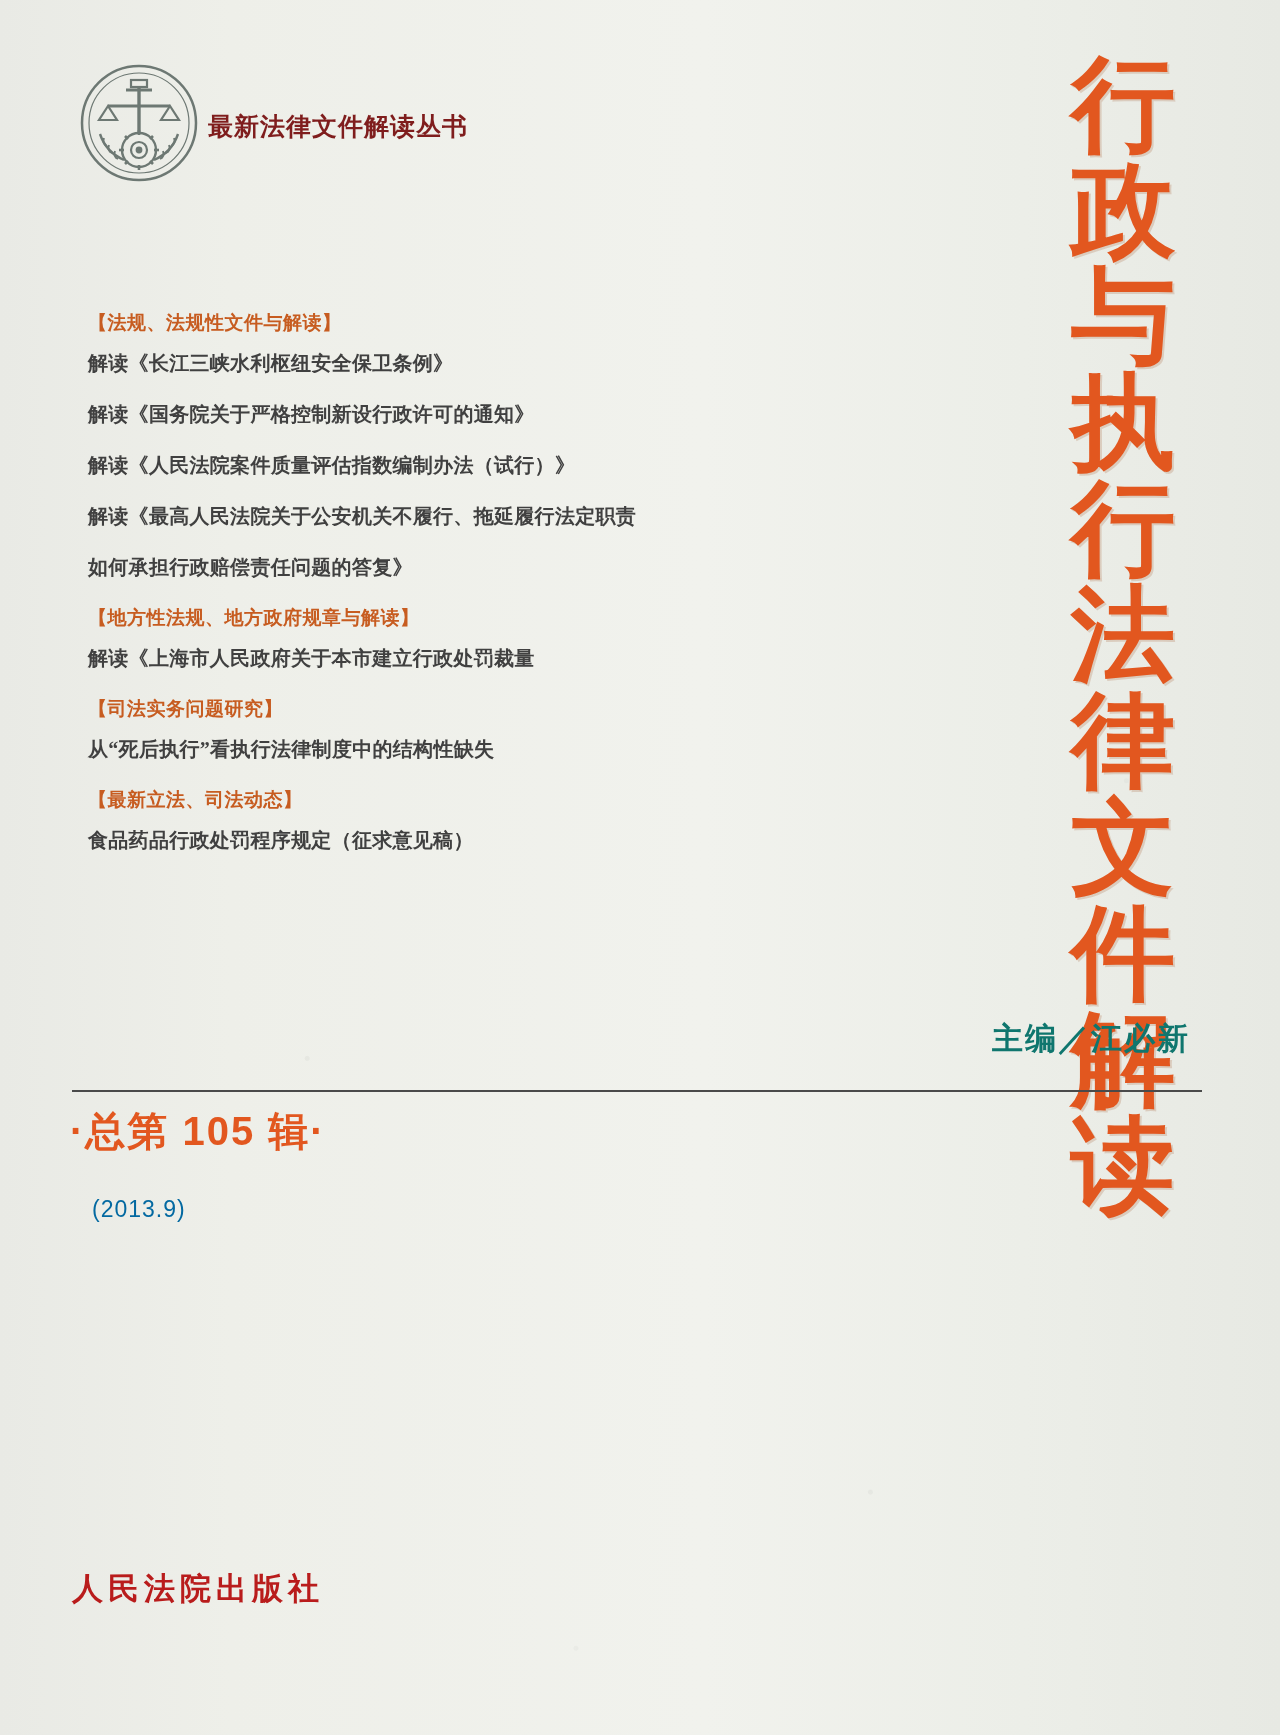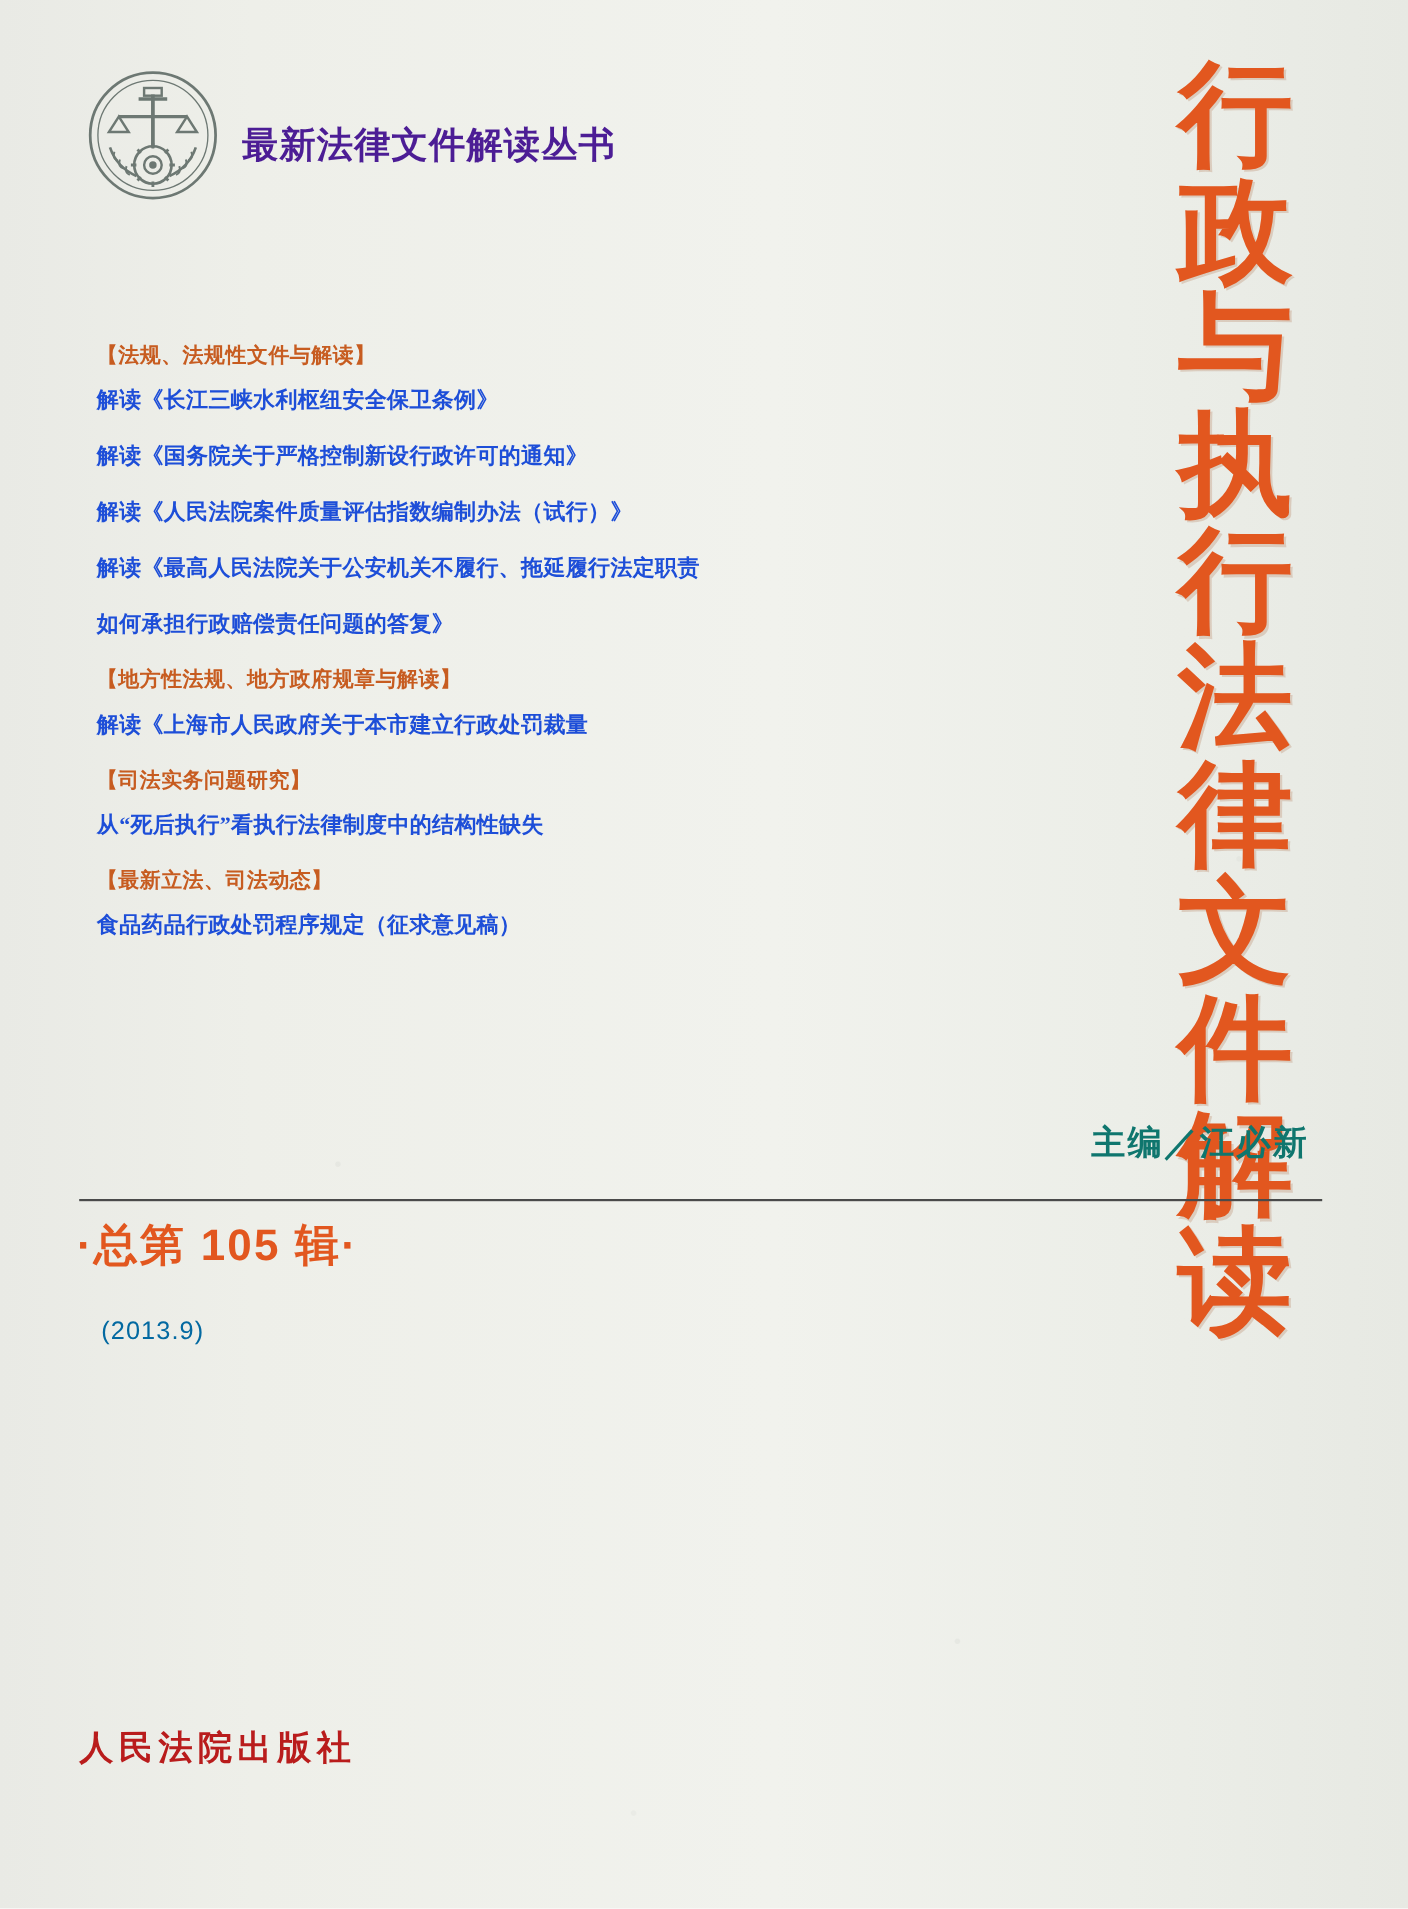--- a/index.html
+++ b/index.html
@@ -43,27 +43,27 @@
     left: 78px;
     top: 62px;
     width: 122px;
     height: 122px;
   }
   .emblem svg { display: block; width: 122px; height: 122px; }
 
   
   .series-title {
     position: absolute;
-    left: 220px;
+    left: 208px;
     top: 110px;
     font-family: "Liberation Sans", "DejaVu Sans", sans-serif;
     font-weight: bold;
-    font-size: 33px;
+    font-size: 25px;
     letter-spacing: 1px;
-    color: #4c1d95;
+    color: #7f1d1d;
     white-space: nowrap;
   }
 
   
   .contents {
     position: absolute;
     left: 88px;
     top: 310px;
     width: 620px;
   }
@@ -73,21 +73,21 @@
     font-weight: bold;
     color: #c75c20;
     margin: 0 0 14px 0;
     letter-spacing: .5px;
     white-space: nowrap;
   }
   .entry {
     font-family: "Liberation Serif", "DejaVu Serif", serif;
     font-size: 20px;
     font-weight: bold;
-    color: #1d4ed8;
+    color: #404040;
     margin: 0 0 24px 0;
     letter-spacing: .3px;
     white-space: nowrap;
   }
 
   
   .main-title {
     position: absolute;
     right: 86px;
     top: 52px;

